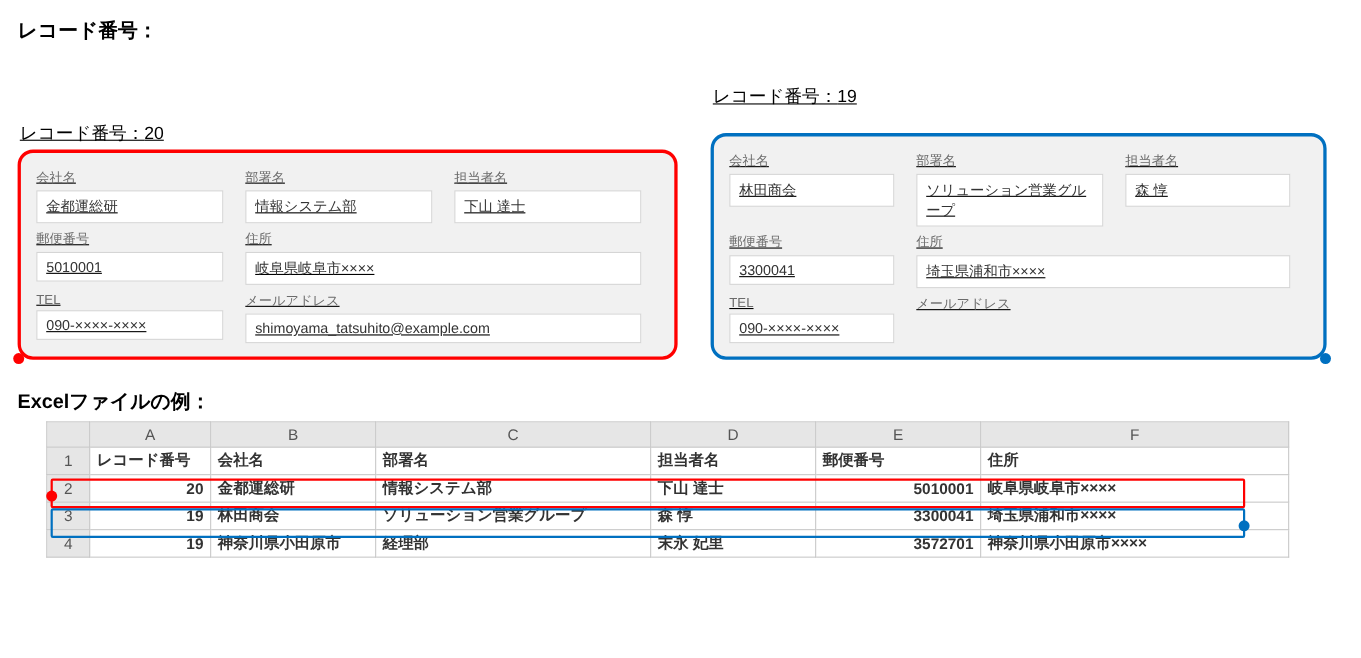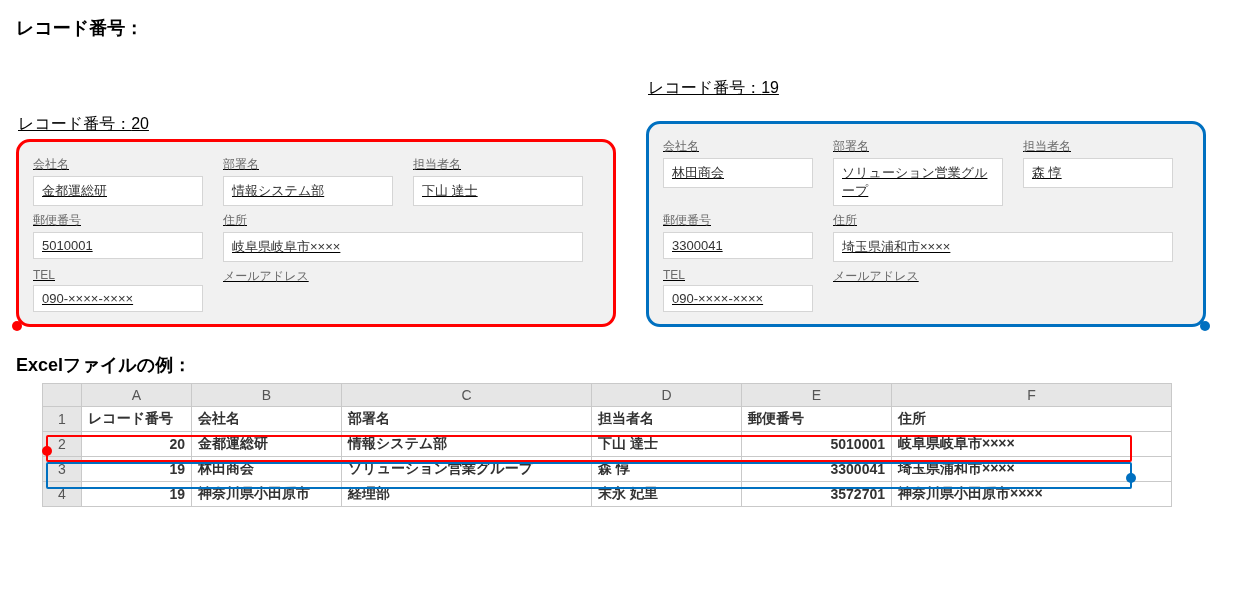--- a/index.html
+++ b/index.html
@@ -100,20 +100,21 @@
           <div class="val">岐阜県岐阜市××××</div>
         </div>
       </div>
       <div class="row">
         <div class="fld" style="width:170px">
           <div class="lbl">TEL</div>
           <div class="val">090-××××-××××</div>
         </div>
         <div class="fld" style="width:360px">
           <div class="lbl">メールアドレス</div>
+          <div class="val">shimoyama_tatsuhito@example.com</div>
         </div>
       </div>
     </div>
   </div>
 
   <div>
     <div class="rec-label" style="margin-top:30px">
       <span>レコード番号：</span><span>19</span>
     </div>
     <div class="card blue">

